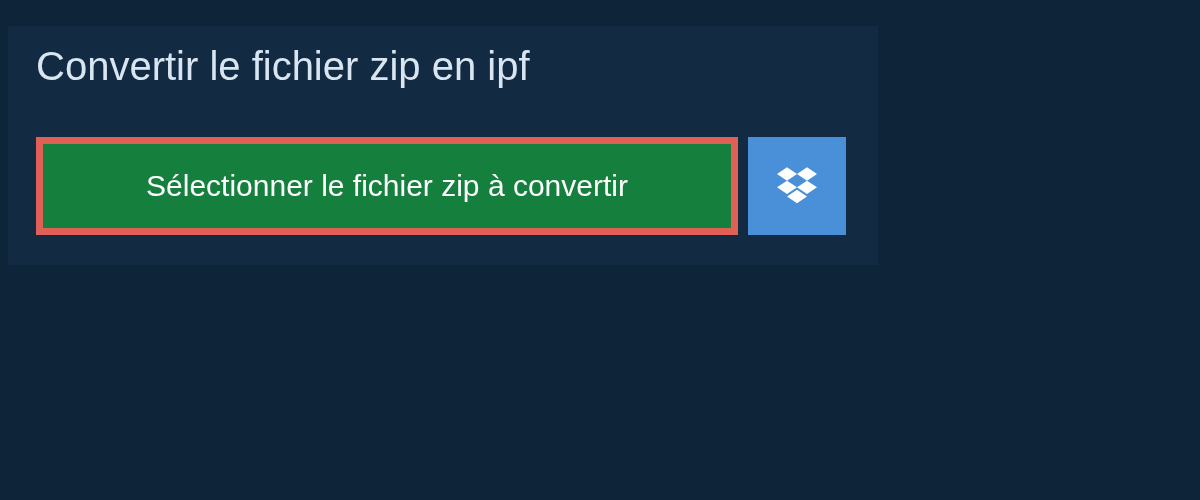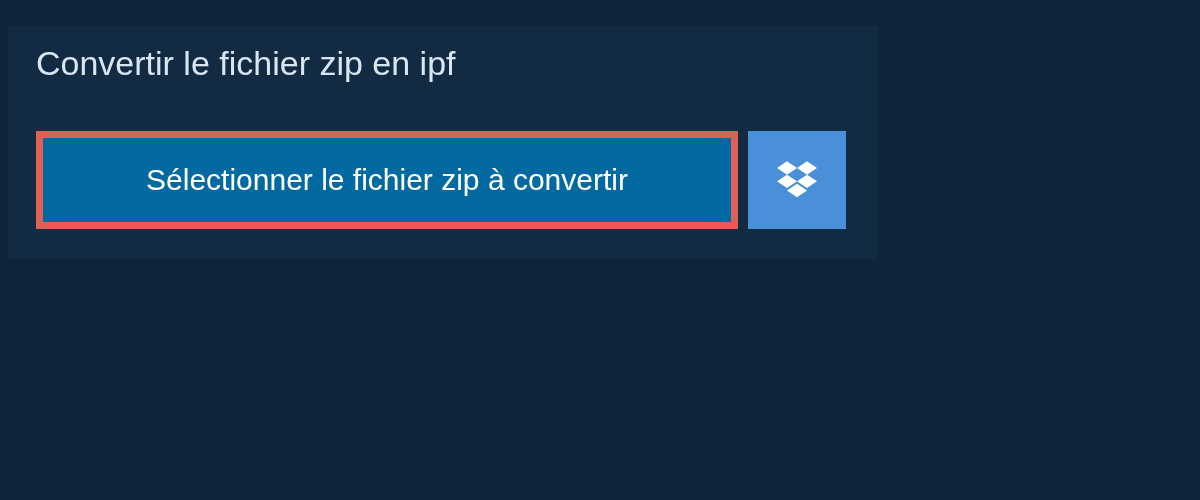--- a/index.html
+++ b/index.html
@@ -20,31 +20,31 @@
       width: 870px;
       background: #122a42;
     }
     .title-bar {
       background: #122a42;
       padding: 18px 28px;
       display: inline-block;
     }
     .title-text {
       color: #d9e6f2;
-      font-size: 34px;
+      font-size: 40px;
       font-weight: 400;
     }
     .action-row {
       padding: 30px 28px 30px 28px;
       display: flex;
       gap: 10px;
       align-items: stretch;
     }
     .select-button {
-      background: #0369a1;
+      background: #15803d;
       border: 7px solid #e06055;
       padding: 22px 32px;
       display: flex;
       align-items: center;
       justify-content: center;
       cursor: pointer;
       flex: 0 0 auto;
       width: 702px;
       height: 98px;
     }

